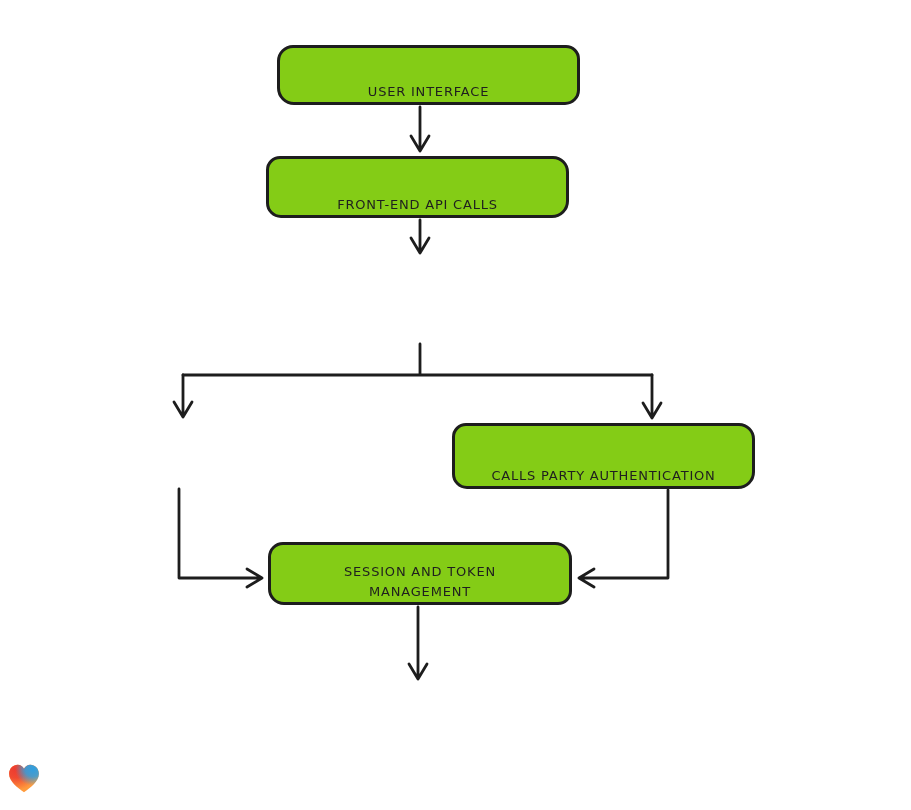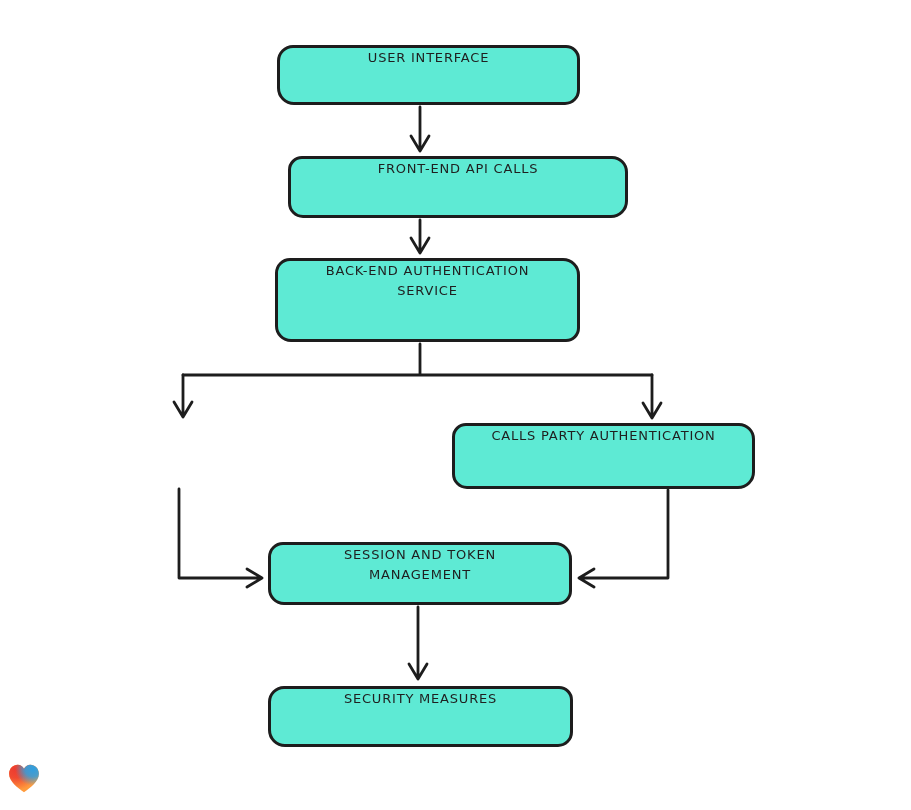--- a/index.html
+++ b/index.html
@@ -13,24 +13,24 @@
   }
   .edges-layer {
     position: absolute;
     left: 0; top: 0;
     width: 911px; height: 810px;
     pointer-events: none;
   }
   .node {
     position: absolute;
     box-sizing: border-box;
-    background: #5eead4;
+    background: #84cc16;
     border: 3px solid #1d1d1d;
     display: flex;
-    align-items: flex-start;
+    align-items: flex-end;
     justify-content: center;
     z-index: 2;
   }
   .r1 { border-radius: 16px 14px 15px 17px; }
   .r2 { border-radius: 14px 16px 17px 15px; }
   .r3 { border-radius: 15px 17px 14px 16px; }
   .node-label {
     color: #1f1f1f;
     font-size: 13px;
     letter-spacing: 0.8px;
@@ -62,42 +62,35 @@
     <path d="M652 375 L652 417 M643 403 L652 418 L661 403"></path>
     <path d="M179 489 L179 578 L261 578 M247 569 L262 578 L247 587"></path>
     <path d="M668 490 L668 578 L580 578 M594 569 L579 578 L594 587"></path>
     <path d="M418 607 L418 678 M409 664 L418 679 L427 664"></path>
   </svg>
 
   <div class="node r1" style="left:277px; top:45px;  width:303px; height:60px">
     <span class="node-label">USER INTERFACE</span>
   </div>
 
-  <div class="node r2" style="left:288px; top:156px; width:340px; height:62px">
+  <div class="node r2" style="left:266px; top:156px; width:303px; height:62px">
     <span class="node-label">FRONT-END API CALLS</span>
   </div>
 
-  <div class="node r3" style="left:275px; top:258px; width:305px; height:84px">
-    <span class="node-label">BACK-END AUTHENTICATION
-SERVICE</span>
-  </div>
 
 
   <div class="node r2" style="left:452px; top:423px; width:303px; height:66px">
     <span class="node-label">CALLS PARTY AUTHENTICATION</span>
   </div>
 
   <div class="node r3" style="left:268px; top:542px; width:304px; height:63px">
     <span class="node-label">SESSION AND TOKEN
 MANAGEMENT</span>
   </div>
 
-  <div class="node r1" style="left:268px; top:686px; width:305px; height:61px">
-    <span class="node-label">SECURITY MEASURES</span>
-  </div>
 
   <div class="watermark">
     <svg width="34" height="33" viewBox="0 0 32 30">
       <defs>
         <radialGradient id="gRed" cx="0.22" cy="0.18" r="0.75">
           <stop offset="0" stop-color="#ee3b2f"></stop>
           <stop offset="0.4" stop-color="#ee3b2f" stop-opacity="0.85"></stop>
           <stop offset="1" stop-color="#ee3b2f" stop-opacity="0"></stop>
         </radialGradient>
         <radialGradient id="gBlue" cx="0.8" cy="0.16" r="0.6">

